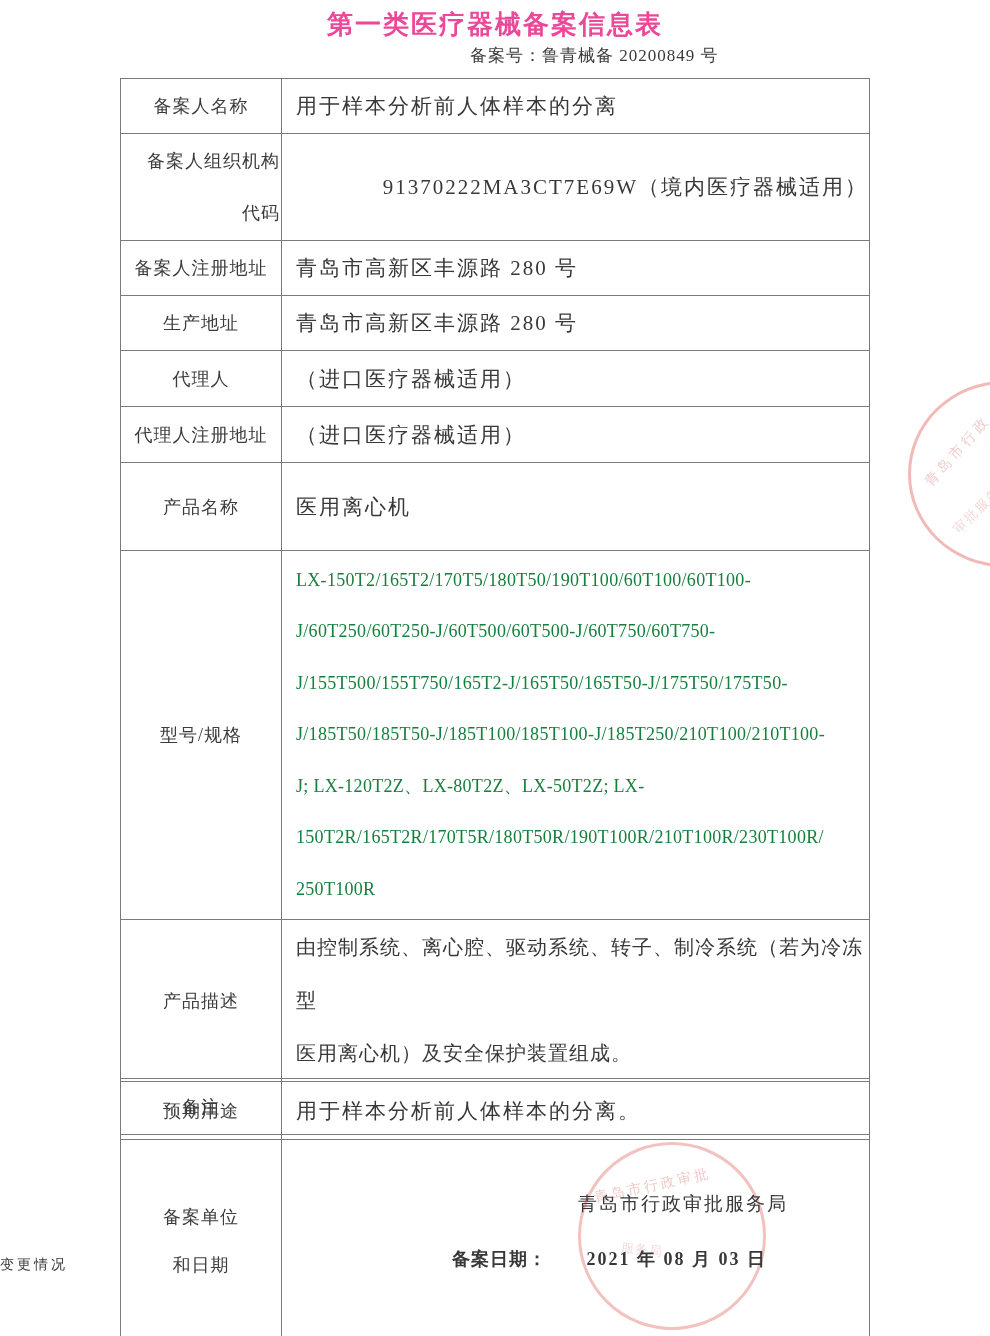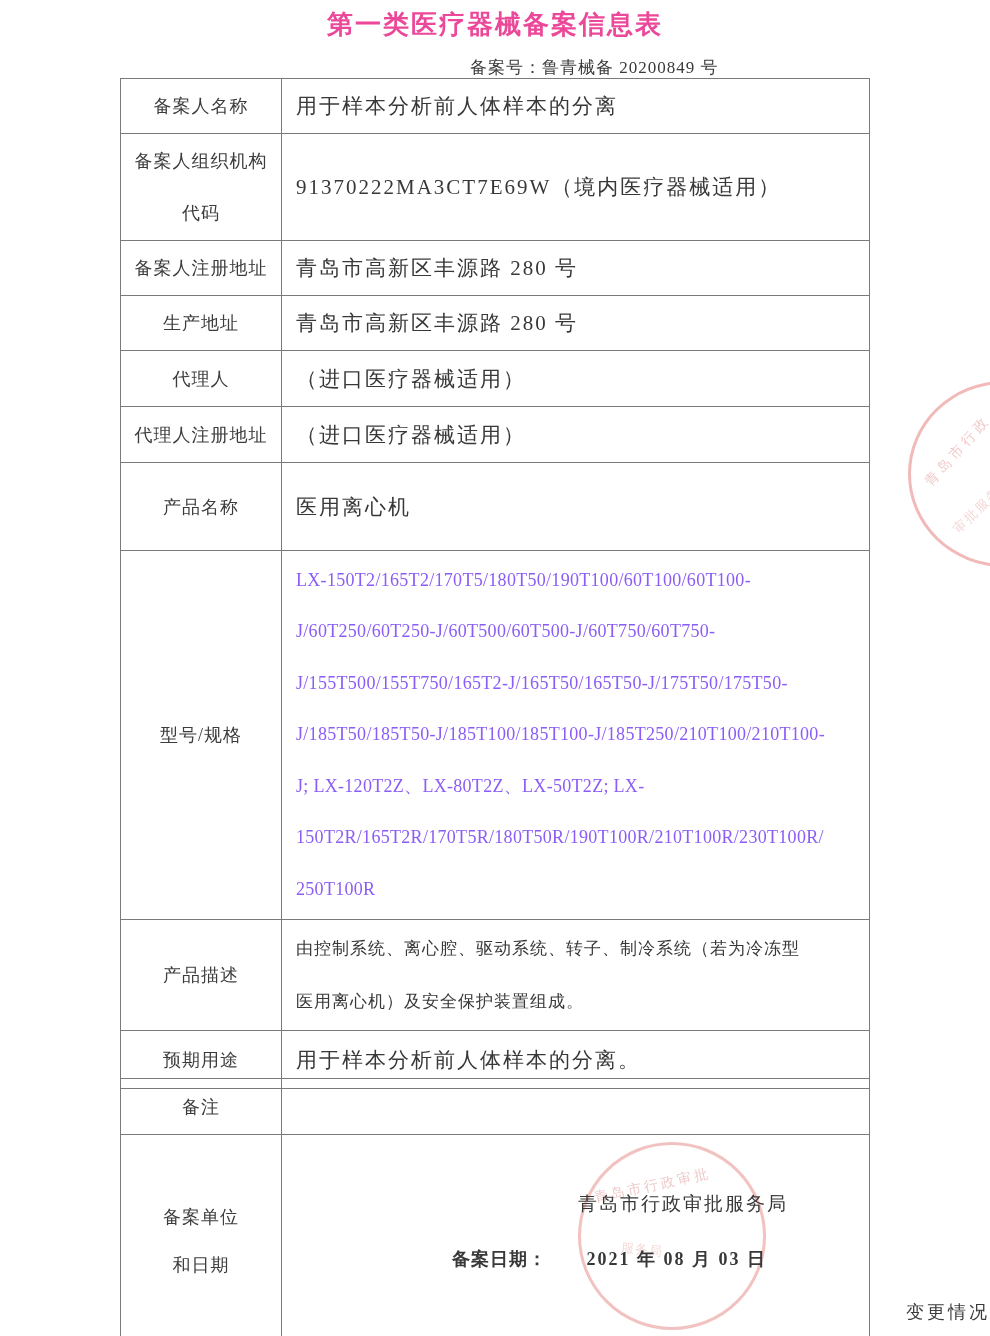--- a/index.html
+++ b/index.html
@@ -8,57 +8,57 @@
     background:#ffffff; overflow:hidden;
     font-family:"Liberation Serif","DejaVu Serif",serif;
     color:#3d3d3d;
   }
   .title {
     position:absolute; top:7px; left:0; width:100%;
     text-align:center; font-family:"Liberation Sans","DejaVu Sans",sans-serif;
     font-weight:bold; font-size:26px; letter-spacing:2px; color:#ec4899;
   }
   .subtitle {
-    position:absolute; top:56px; left:470px;
+    position:absolute; top:44px; left:470px;
     font-size:17px; letter-spacing:1px; color:#3a3a3a;
   }
   table { border-collapse:collapse; table-layout:fixed; }
   .t1 { position:absolute; left:120px; top:78px; width:750px; }
   .t2 { position:absolute; left:120px; top:1078px; width:750px; }
   td { border:1px solid #7a7a7a; overflow:hidden; }
   td.lab {
     width:158px; text-align:center; vertical-align:middle;
     font-size:18px; letter-spacing:1px; color:#3c3c3c;
   }
   td.val {
     padding-left:14px; vertical-align:middle;
     font-size:21px; letter-spacing:2px; color:#383838;
   }
   tr.h53  td { height:52px; }
-  tr.h105 td { height:104px; }
+  tr.h105 td { height:104px;text-align:right; }
   tr.h54  td { height:53px; }
   tr.h86  td { height:85px; }
   tr.h367 td { height:366px; }
   tr.h109 td { height:108px; }
   tr.h56  td { height:55px; }
   tr.h155 td { height:154px; }
   .lab2 div { line-height:52px; }
   .spec div {
     line-height:51.4px; font-size:18px; letter-spacing:0.3px;
-    white-space:nowrap; color:#8b5cf6;
+    white-space:nowrap; color:#15803d;
   }
-  .desc div { line-height:53px; font-size:17px; letter-spacing:1px; }
+  .desc div { line-height:53px; font-size:20px; letter-spacing:1px; }
   .unit-lab div { line-height:48px; }
   .unit-cell { vertical-align:top !important; padding-top:56px; }
   .unit-value { margin-left:282px; font-size:19px; letter-spacing:2px; }
   .date-row { margin-left:156px; margin-top:30px; font-size:18px; letter-spacing:1px;font-weight:bold; }
   .date-val { margin-left:34px; letter-spacing:2px; }
   .footer {
-    position:absolute; top:1300px; left:0; width:100%;
-    text-align:right; font-size:18px; letter-spacing:3px; color:#3a3a3a;
+    position:absolute; top:1256px; left:0; width:100%;
+    text-align:left; font-size:14px; letter-spacing:3px; color:#3a3a3a;
   }
   
   .stamp { position:absolute; border-radius:50%; }
   .stamp-bottom {
     left:578px; top:1142px; width:182px; height:182px;
     border:3px solid rgba(222,95,90,0.38);
   }
   .stamp-right {
     left:908px; top:381px; width:186px; height:180px;
     border:3px solid rgba(228,118,115,0.5);

